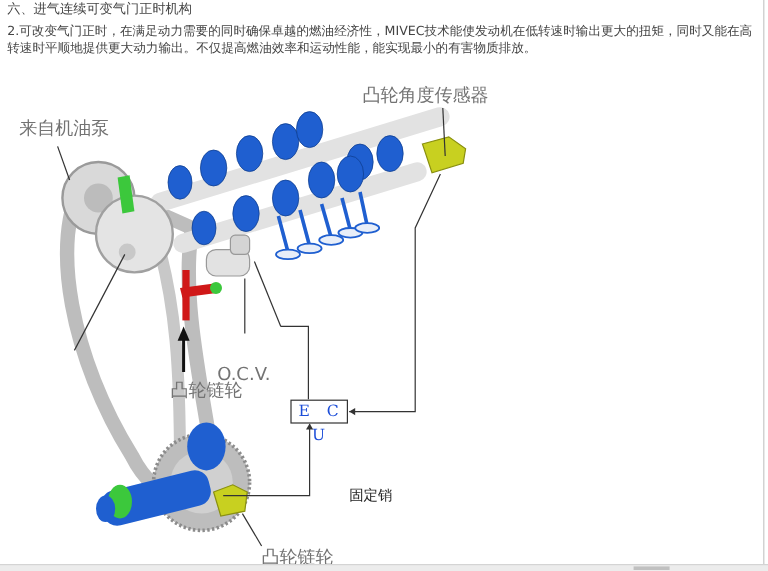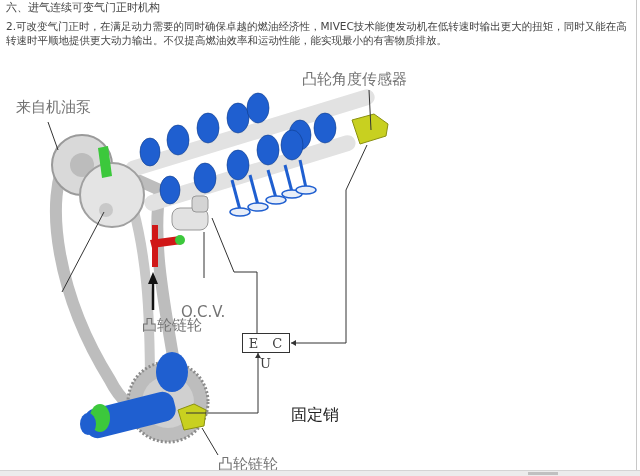--- a/index.html
+++ b/index.html
@@ -23,23 +23,23 @@
   }
   .label {
     position:absolute; font-family:"DejaVu Serif", serif;
     font-size:15px; color:#737373; white-space:nowrap;
   }
   .label.sans { font-family:"DejaVu Sans", sans-serif; }
   .ecu-box {
     position:absolute; left:242px; top:333px; width:48px; height:20px;
     border:1px solid #333; background:#fff;
     font-family:"DejaVu Serif", serif; font-size:13px; letter-spacing:5px;
-    text-align:center; line-height:20px; color:#404040; padding-left:4px; box-sizing:border-box;
+    text-align:center; line-height:20px; color:#1d4ed8; padding-left:4px; box-sizing:border-box;
   }
-  .fixed-pin { position:absolute; left:291px; top:405px; font-size:16px; color:#222; }
+  .fixed-pin { position:absolute; left:291px; top:405px; font-size:12px; color:#222; }
   .right-border {
     position:absolute; left:636px; top:0; width:1px; height:470px; background:#c8c8c8;
   }
   .bottom-bar {
     position:absolute; left:0; top:470px; width:640px; height:6px;
     background:#ececec; border-top:1px solid #d4d4d4;
   }
   .scroll-thumb {
     position:absolute; left:528px; top:472px; width:30px; height:3px; background:#c0c0c0;
   }

